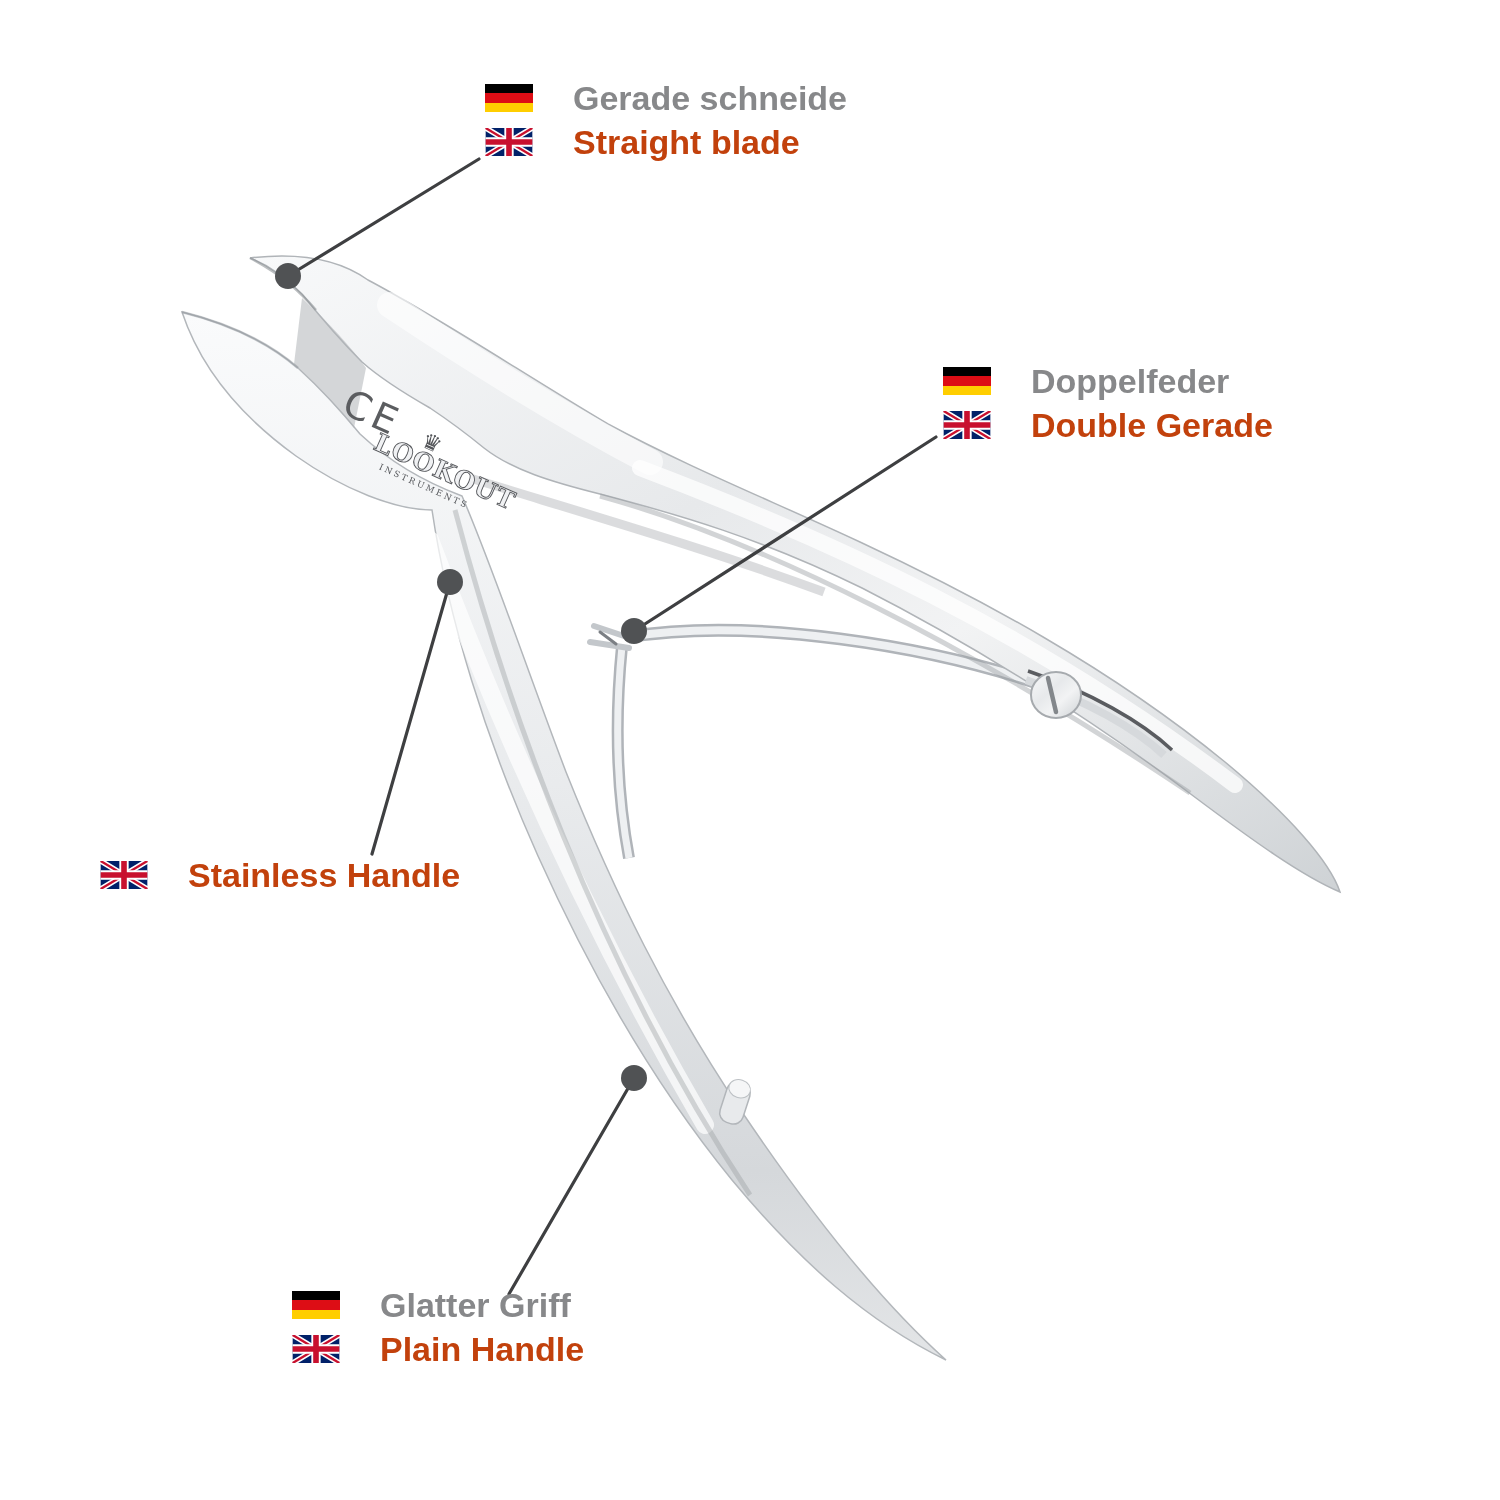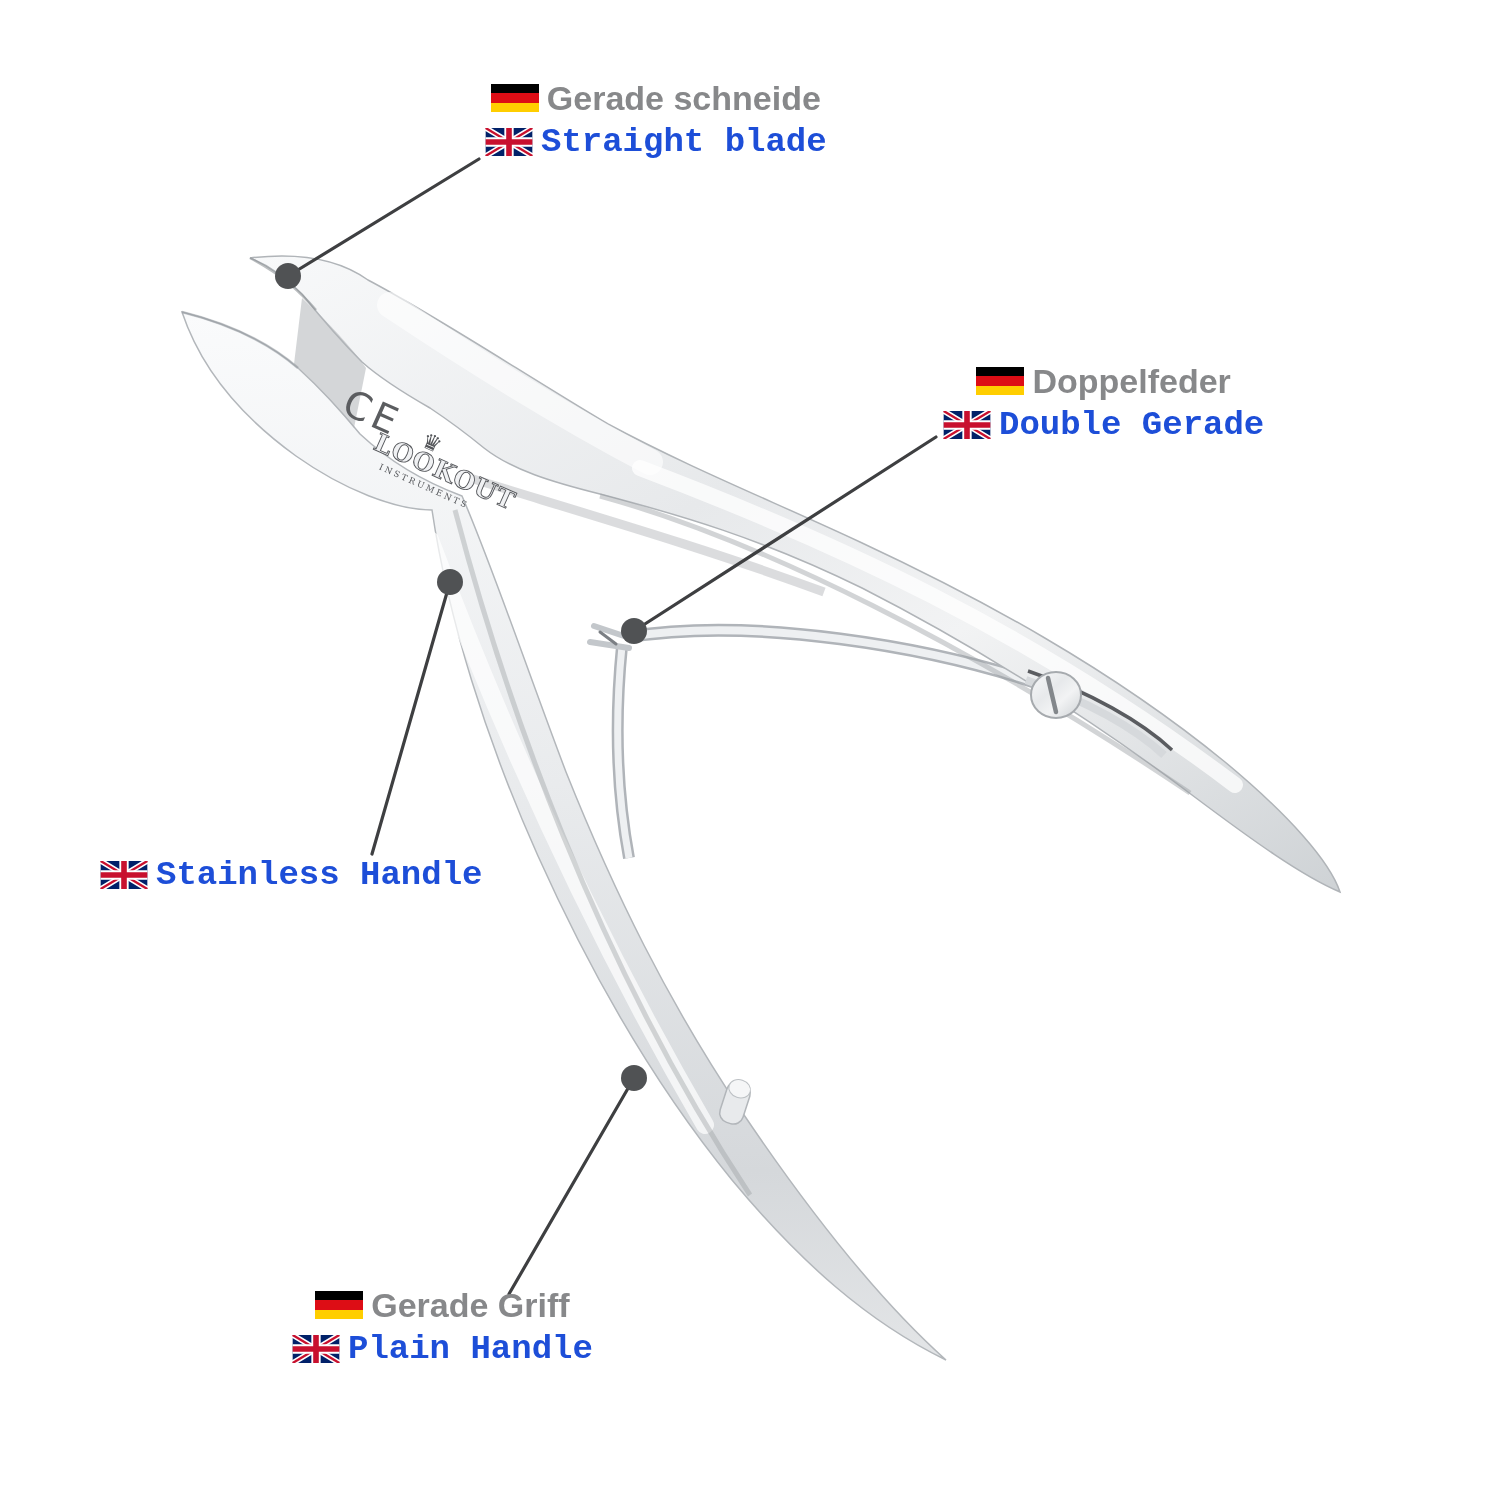--- a/index.html
+++ b/index.html
@@ -1,25 +1,25 @@
 <!DOCTYPE html>
 <html><head>
 <meta charset="utf-8">
 <style>
   html,body{margin:0;padding:0;background:#ffffff;}
   #canvas{position:relative;width:1500px;height:1500px;background:#ffffff;overflow:hidden;
           font-family:"Liberation Sans", sans-serif;}
   #scene{position:absolute;left:0;top:0;width:1500px;height:1500px;}
   .label{position:absolute;display:flex;flex-direction:column;gap:16px;}
-  .lrow{display:flex;align-items:center;gap:8px;height:28px;justify-content:center;}
+  .lrow{display:flex;align-items:center;gap:40px;height:28px;}
   .flag-de{width:48px;height:28px;flex:0 0 auto;
            background:linear-gradient(to bottom,#000 0 33.4%,#dd0d15 33.4% 66.7%,#ffce00 66.7% 100%);}
   .flag-uk{width:48px;height:28px;flex:0 0 auto;display:block;}
   .t-de{font-weight:700;font-size:34px;line-height:34px;color:#87888a;white-space:nowrap;}
-  .t-en{font-weight:700;font-size:34px;line-height:34px;color:#1d4ed8;white-space:nowrap;font-family:Liberation Mono, monospace;}
+  .t-en{font-weight:700;font-size:34px;line-height:34px;color:#c2410c;white-space:nowrap;}
 </style>
 </head>
 <body>
 
 <div id="canvas">
 
   <svg id="scene" viewBox="0 0 1500 1500" xmlns="http://www.w3.org/2000/svg">
     <defs>
       <linearGradient id="steelA" x1="0%" y1="0%" x2="100%" y2="100%">
         <stop offset="0%" stop-color="#f8f9fa"></stop>
@@ -151,21 +151,21 @@
         <path d="M30,0 V36 M0,18 H60" stroke="#ffffff" stroke-width="12"></path>
         <path d="M30,0 V36 M0,18 H60" stroke="#C8102E" stroke-width="7.2"></path>
       </svg>
       <span class="t-en">Stainless Handle</span>
     </div>
   </div>
 
   <div class="label" style="left:292px;top:1291px;">
     <div class="lrow">
       <span class="flag-de"></span>
-      <span class="t-de">Gerade Griff</span>
+      <span class="t-de">Glatter Griff</span>
     </div>
     <div class="lrow">
       <svg class="flag-uk" viewBox="0 0 60 36">
         <rect width="60" height="36" fill="#012169"></rect>
         <path d="M0,0 L60,36 M60,0 L0,36" stroke="#ffffff" stroke-width="7.2"></path>
         <path d="M0,0 L60,36 M60,0 L0,36" stroke="#C8102E" stroke-width="3"></path>
         <path d="M30,0 V36 M0,18 H60" stroke="#ffffff" stroke-width="12"></path>
         <path d="M30,0 V36 M0,18 H60" stroke="#C8102E" stroke-width="7.2"></path>
       </svg>
       <span class="t-en">Plain Handle</span>

